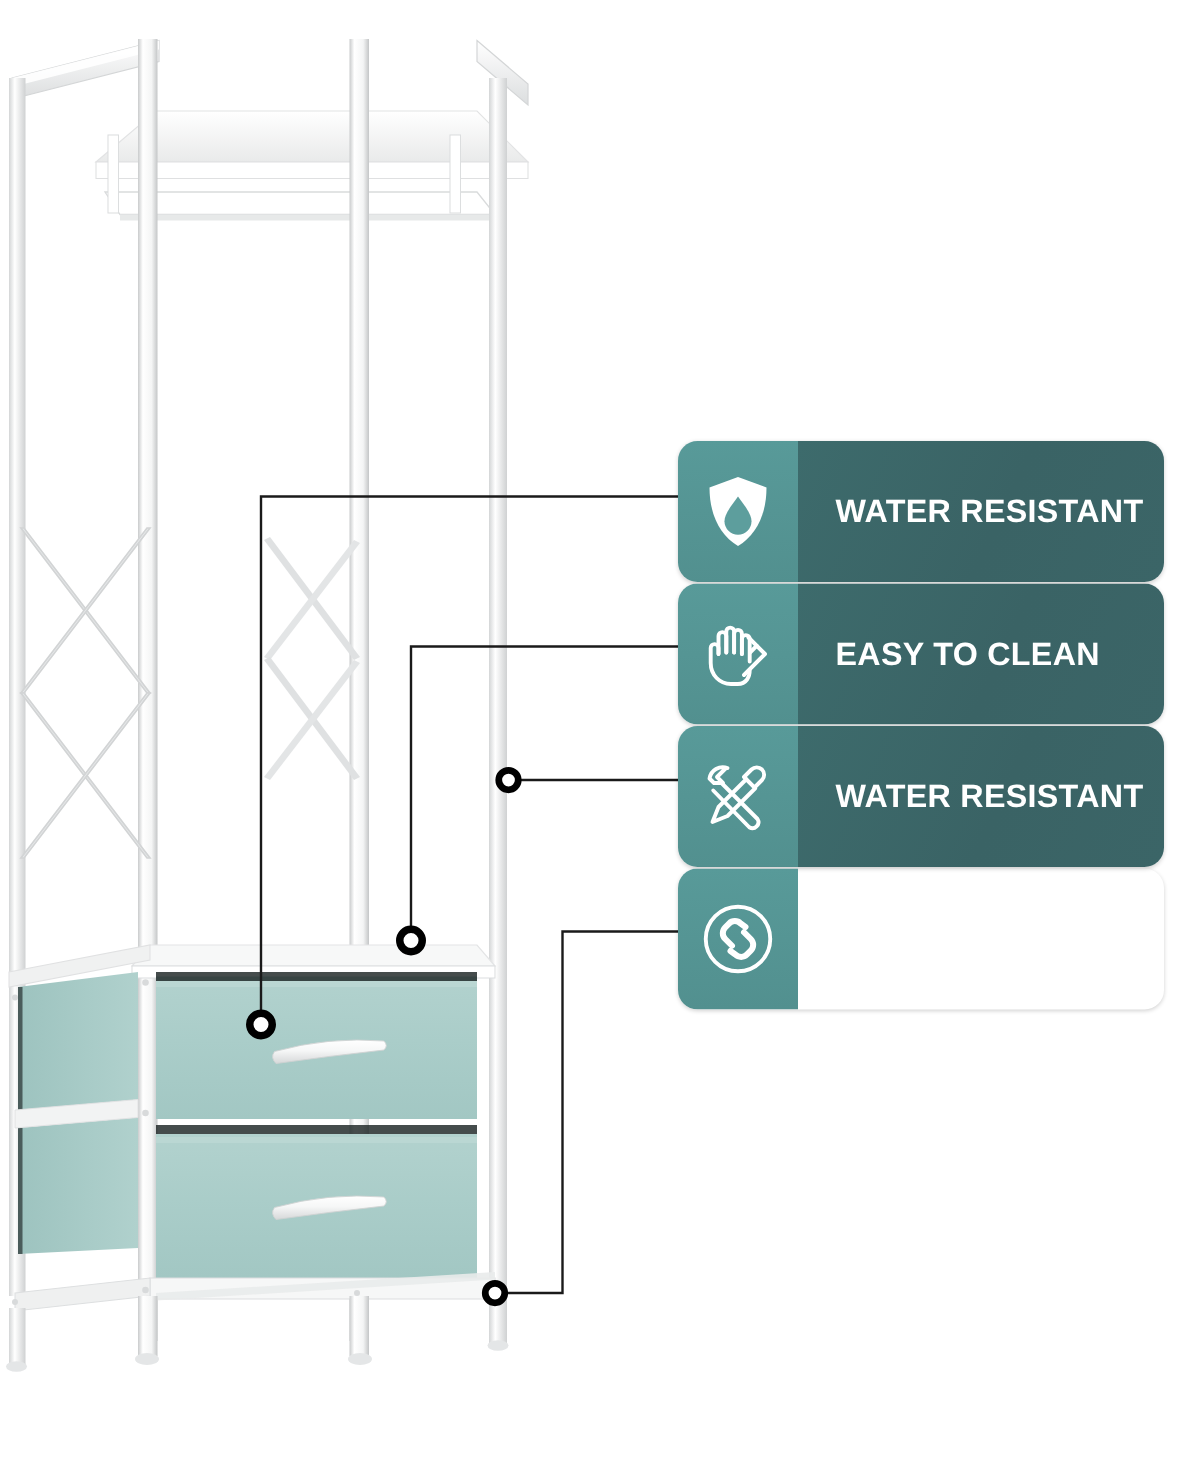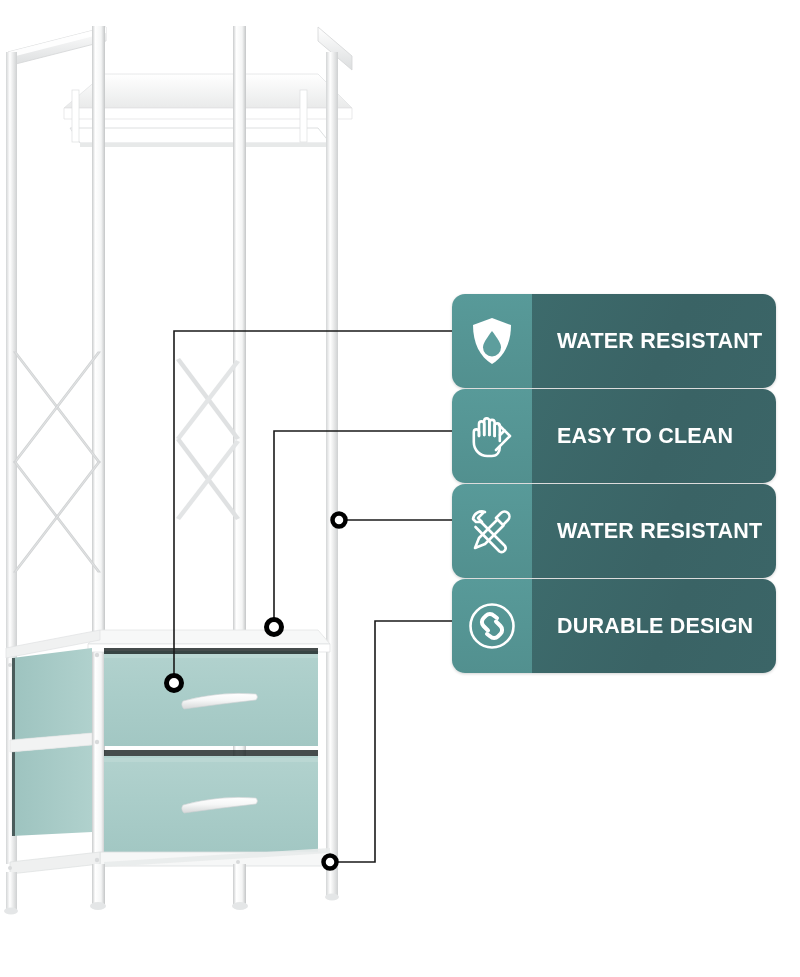--- a/index.html
+++ b/index.html
@@ -301,20 +301,15 @@
       <span>
         <svg width="50" height="50" viewBox="0 0 50 50">
           <circle cx="25" cy="25" r="21.5" fill="none" stroke="#ffffff" stroke-width="2.6"></circle>
           <g fill="none" stroke="#ffffff" stroke-width="4" stroke-linecap="round" stroke-linejoin="round">
             <path d="M21 29.5 L16.5 25 a5.5 5.5 0 0 1 0 -7.8 l2.5 -2.5 a5.5 5.5 0 0 1 7.8 0 L30 17"></path>
             <path d="M29 20.5 L33.5 25 a5.5 5.5 0 0 1 0 7.8 l-2.5 2.5 a5.5 5.5 0 0 1 -7.8 0 L20 33"></path>
           </g>
         </svg>
       </span>
     </div>
-    <div class="badge-body">
-      <div class="badge-text">
-        <span class="lead">DURABLE</span><span class="tail"> DESIGN</span>
-      </div>
-    </div>
   </div>
 
 </div>
 
 </body></html>

